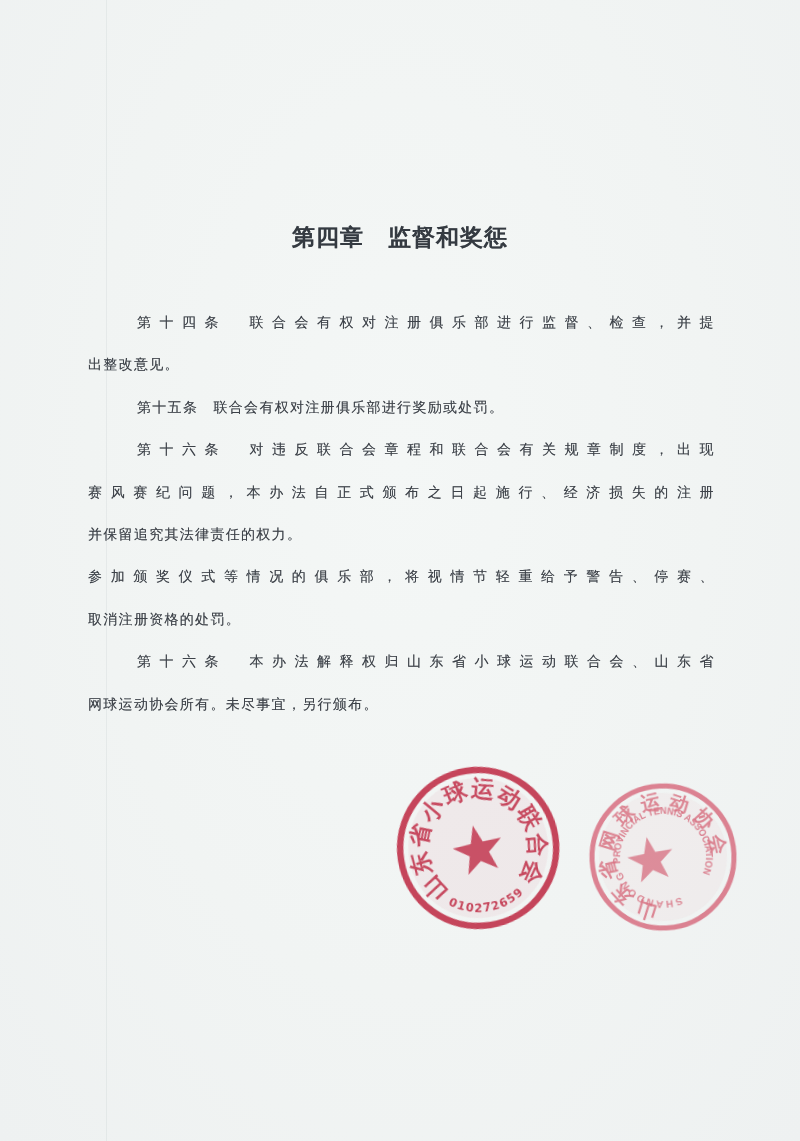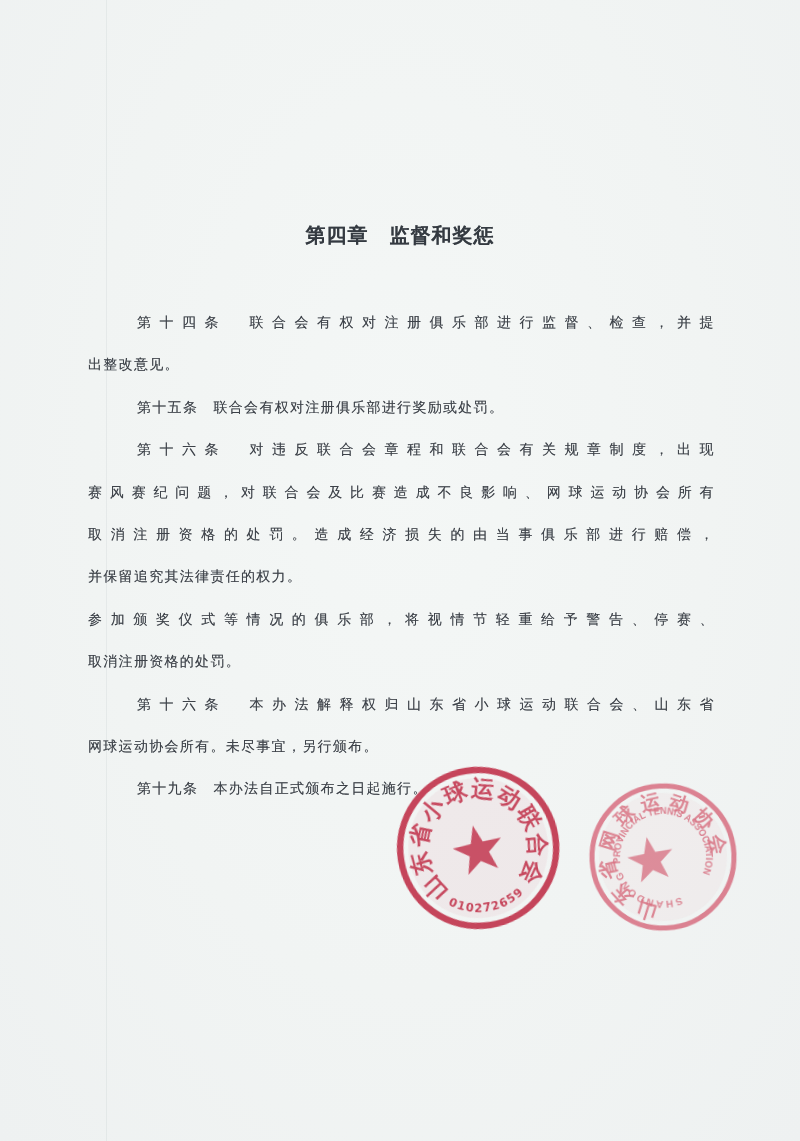--- a/index.html
+++ b/index.html
@@ -4,21 +4,21 @@
 <style>
   html,body{margin:0;padding:0;}
   body{width:800px;height:1141px;background:#e9ecec;font-family:"Liberation Serif","DejaVu Serif",serif;}
   .page{
     position:relative;width:800px;height:1141px;overflow:hidden;
     background:radial-gradient(ellipse at 50% 40%, #f4f7f6 0%, #f1f4f3 55%, #eef1f1 100%);
   }
   .crease{position:absolute;left:106px;top:0;bottom:0;width:1px;background:rgba(168,181,179,.16);}
   .doc-title{
     position:absolute;left:0;right:0;top:222px;text-align:center;
-    font-size:20px;font-weight:bold;color:#343a41;letter-spacing:1px;
+    font-size:23px;font-weight:bold;color:#343a41;letter-spacing:1px;
     text-shadow:0 0 .6px rgba(52,58,65,.6);
   }
   .doc-lines{position:absolute;left:88px;top:302px;width:626px;}
   .line{
     font-size:14px;line-height:42.4px;height:42.4px;color:#3d4249;
     letter-spacing:1.3px;white-space:normal;
     text-shadow:0 0 .6px rgba(61,66,73,.5);
   }
   .line.justify{text-align:justify;text-align-last:justify;text-justify:inter-character;letter-spacing:.4px;}
   .line.indent{padding-left:49px;}
@@ -33,28 +33,26 @@
 <div class="page">
   <div class="crease"></div>
 
   <div class="doc-title">第四章　监督和奖惩</div>
 
   <div class="doc-lines" id="doc-lines">
       <div class="line justify indent">第十四条　联合会有权对注册俱乐部进行监督、检查，并提</div>
       <div class="line">出整改意见。</div>
       <div class="line indent">第十五条　联合会有权对注册俱乐部进行奖励或处罚。</div>
       <div class="line justify indent">第十六条　对违反联合会章程和联合会有关规章制度，出现</div>
-      <div class="line justify">赛风赛纪问题，对联合会及比赛造成不良影响、网球运动协会所有</div>
-      <div class="line justify">取消注册资格的处罚。造成经济损失的由当事俱乐部进行赔偿，</div>
+      <div class="line justify">赛风赛纪问题，本办法自正式颁布之日起施行、经济损失的注册</div>
       <div class="line">并保留追究其法律责任的权力。</div>
       <div class="line justify">参加颁奖仪式等情况的俱乐部，将视情节轻重给予警告、停赛、</div>
       <div class="line">取消注册资格的处罚。</div>
       <div class="line justify indent">第十六条　本办法解释权归山东省小球运动联合会、山东省</div>
       <div class="line">网球运动协会所有。未尽事宜，另行颁布。</div>
-      <div class="line indent">第十九条　本办法自正式颁布之日起施行。</div>
     </div>
 
   <div class="stamp" id="stamp-federation">
     <svg id="stamp-federation-svg" width="172" height="172" viewBox="0 0 172 172">
         <circle cx="86" cy="87" r="70" fill="#d96b80" fill-opacity="0.09"></circle>
         <circle cx="86" cy="87" r="78" fill="none" stroke="#c6304a" stroke-width="6.5" stroke-opacity="0.95"></circle>
         <text x="37.09" y="119.99" text-anchor="middle" dominant-baseline="central" font-family="&quot;Liberation Serif&quot;,&quot;DejaVu Serif&quot;,serif" font-size="23" font-weight="bold" fill="#c6304a" fill-opacity="0.92" transform="rotate(-124 37.09 119.99)">山</text>
         <text x="27.38" y="93.68" text-anchor="middle" dominant-baseline="central" font-family="&quot;Liberation Serif&quot;,&quot;DejaVu Serif&quot;,serif" font-size="23" font-weight="bold" fill="#c6304a" fill-opacity="0.92" transform="rotate(-96.5 27.38 93.68)">东</text>
         <text x="30.92" y="65.86" text-anchor="middle" dominant-baseline="central" font-family="&quot;Liberation Serif&quot;,&quot;DejaVu Serif&quot;,serif" font-size="23" font-weight="bold" fill="#c6304a" fill-opacity="0.92" transform="rotate(-69 30.92 65.86)">省</text>
         <text x="46.91" y="42.81" text-anchor="middle" dominant-baseline="central" font-family="&quot;Liberation Serif&quot;,&quot;DejaVu Serif&quot;,serif" font-size="23" font-weight="bold" fill="#c6304a" fill-opacity="0.92" transform="rotate(-41.5 46.91 42.81)">小</text>

